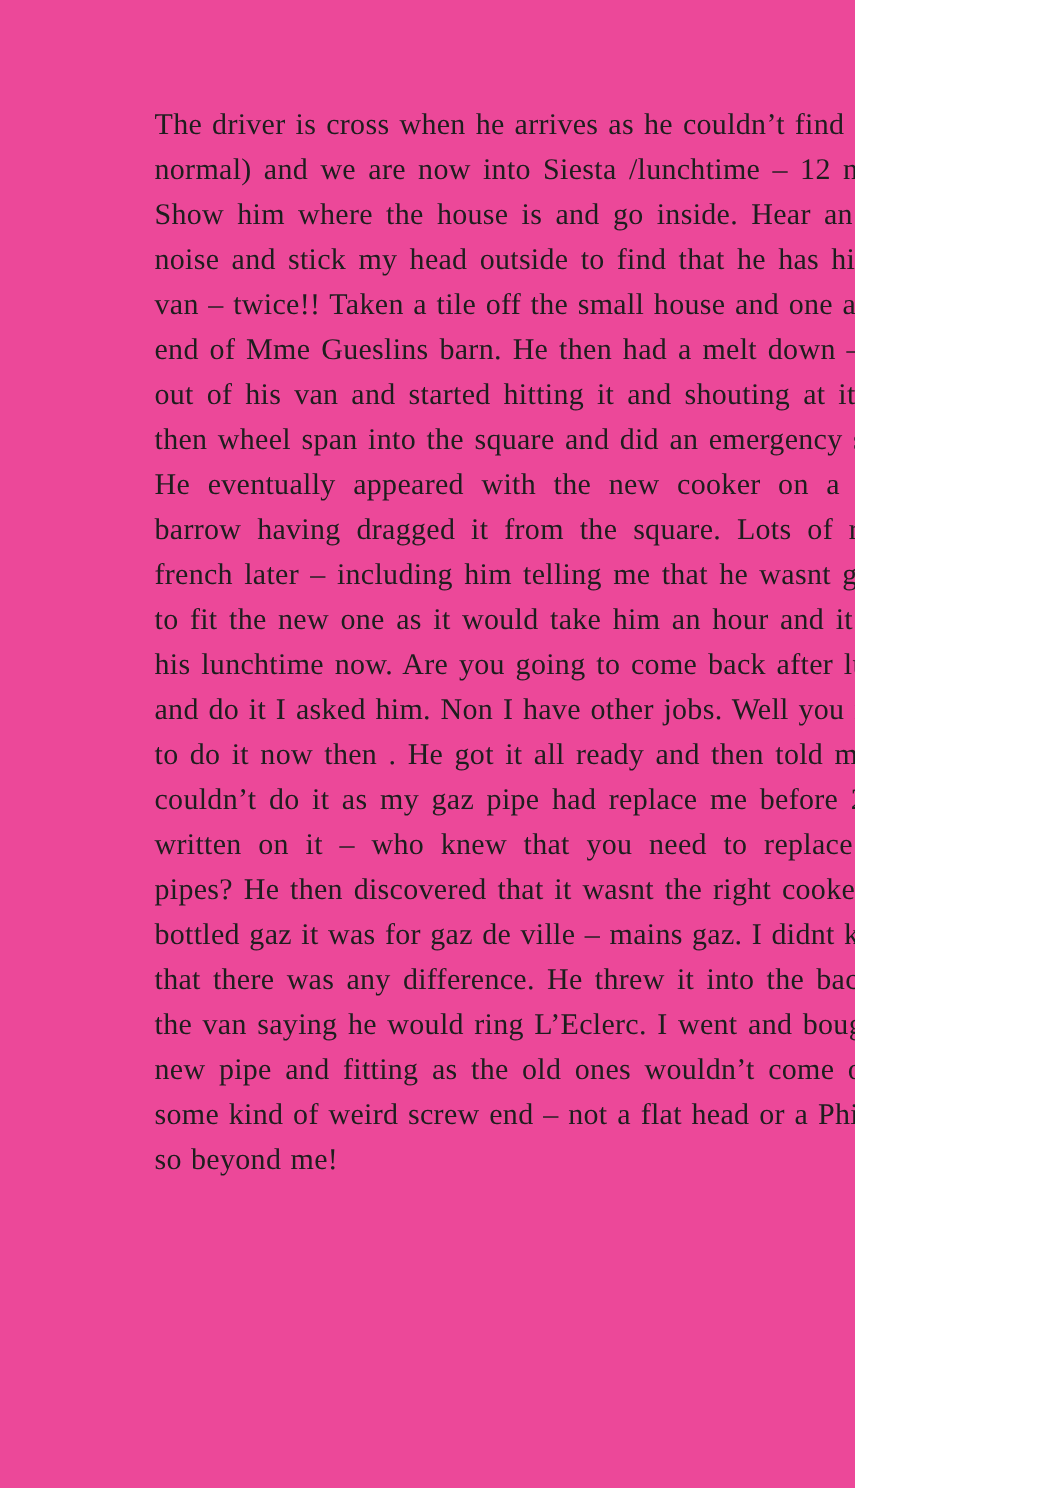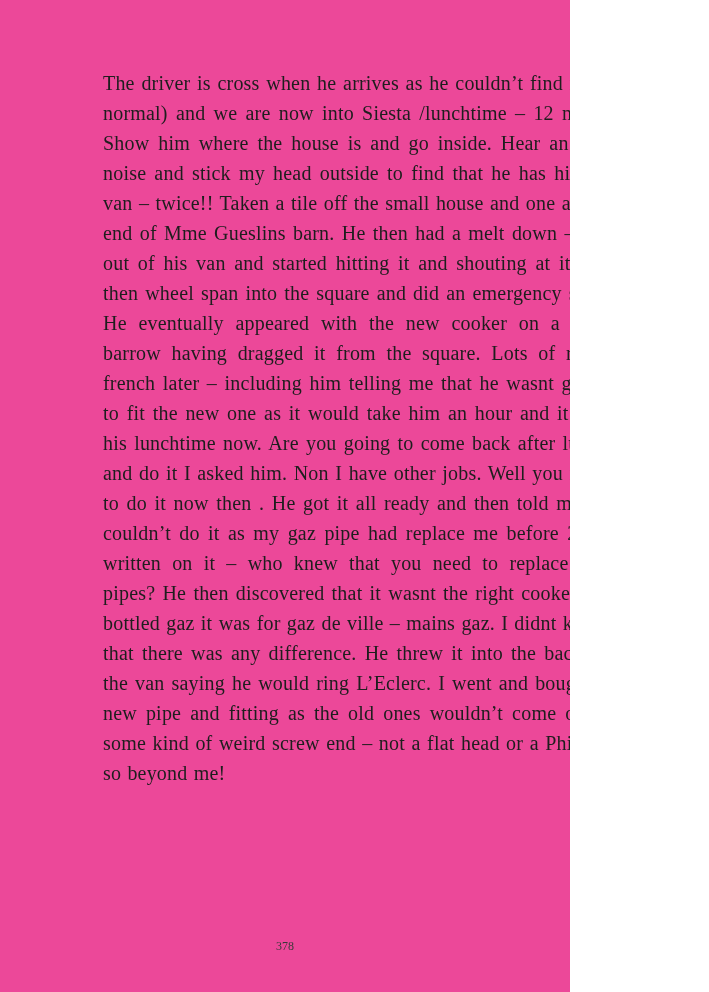--- a/index.html
+++ b/index.html
@@ -39,14 +39,13 @@
     font-size: 12px;
     color: #3a3a3a;
     font-family: "Liberation Serif", serif;
   }
 </style>
 </head>
 <body>
 
 <div class="page">
   <p class="body-text">The driver is cross when he arrives as he couldn’t find me ( normal) and we are now into Siesta /lunchtime – 12 noon. Show him where the house is and go inside. Hear an odd noise and stick my head outside to find that he has hit his van – twice!! Taken a tile off the small house and one at the end of Mme Gueslins barn. He then had a melt down – got out of his van and started hitting it and shouting at it. He then wheel span into the square and did an emergency stop. He eventually appeared with the new cooker on a sack barrow having dragged it from the square. Lots of rapid french later – including him telling me that he wasnt going to fit the new one as it would take him an hour and it was his lunchtime now. Are you going to come back after lunch and do it I asked him. Non I have other jobs. Well you need to do it now then . He got it all ready and then told me he couldn’t do it as my gaz pipe had replace me before 2007 written on it – who knew that you need to replace gaz pipes? He then discovered that it wasnt the right cooker for bottled gaz it was for gaz de ville – mains gaz. I didnt know that there was any difference. He threw it into the back of the van saying he would ring L’Eclerc. I went and bought a new pipe and fitting as the old ones wouldn’t come off – some kind of weird screw end – not a flat head or a Phillips so beyond me!</p>
-  <div class="page-number">378</div>
 </div>
 
 </body></html>

